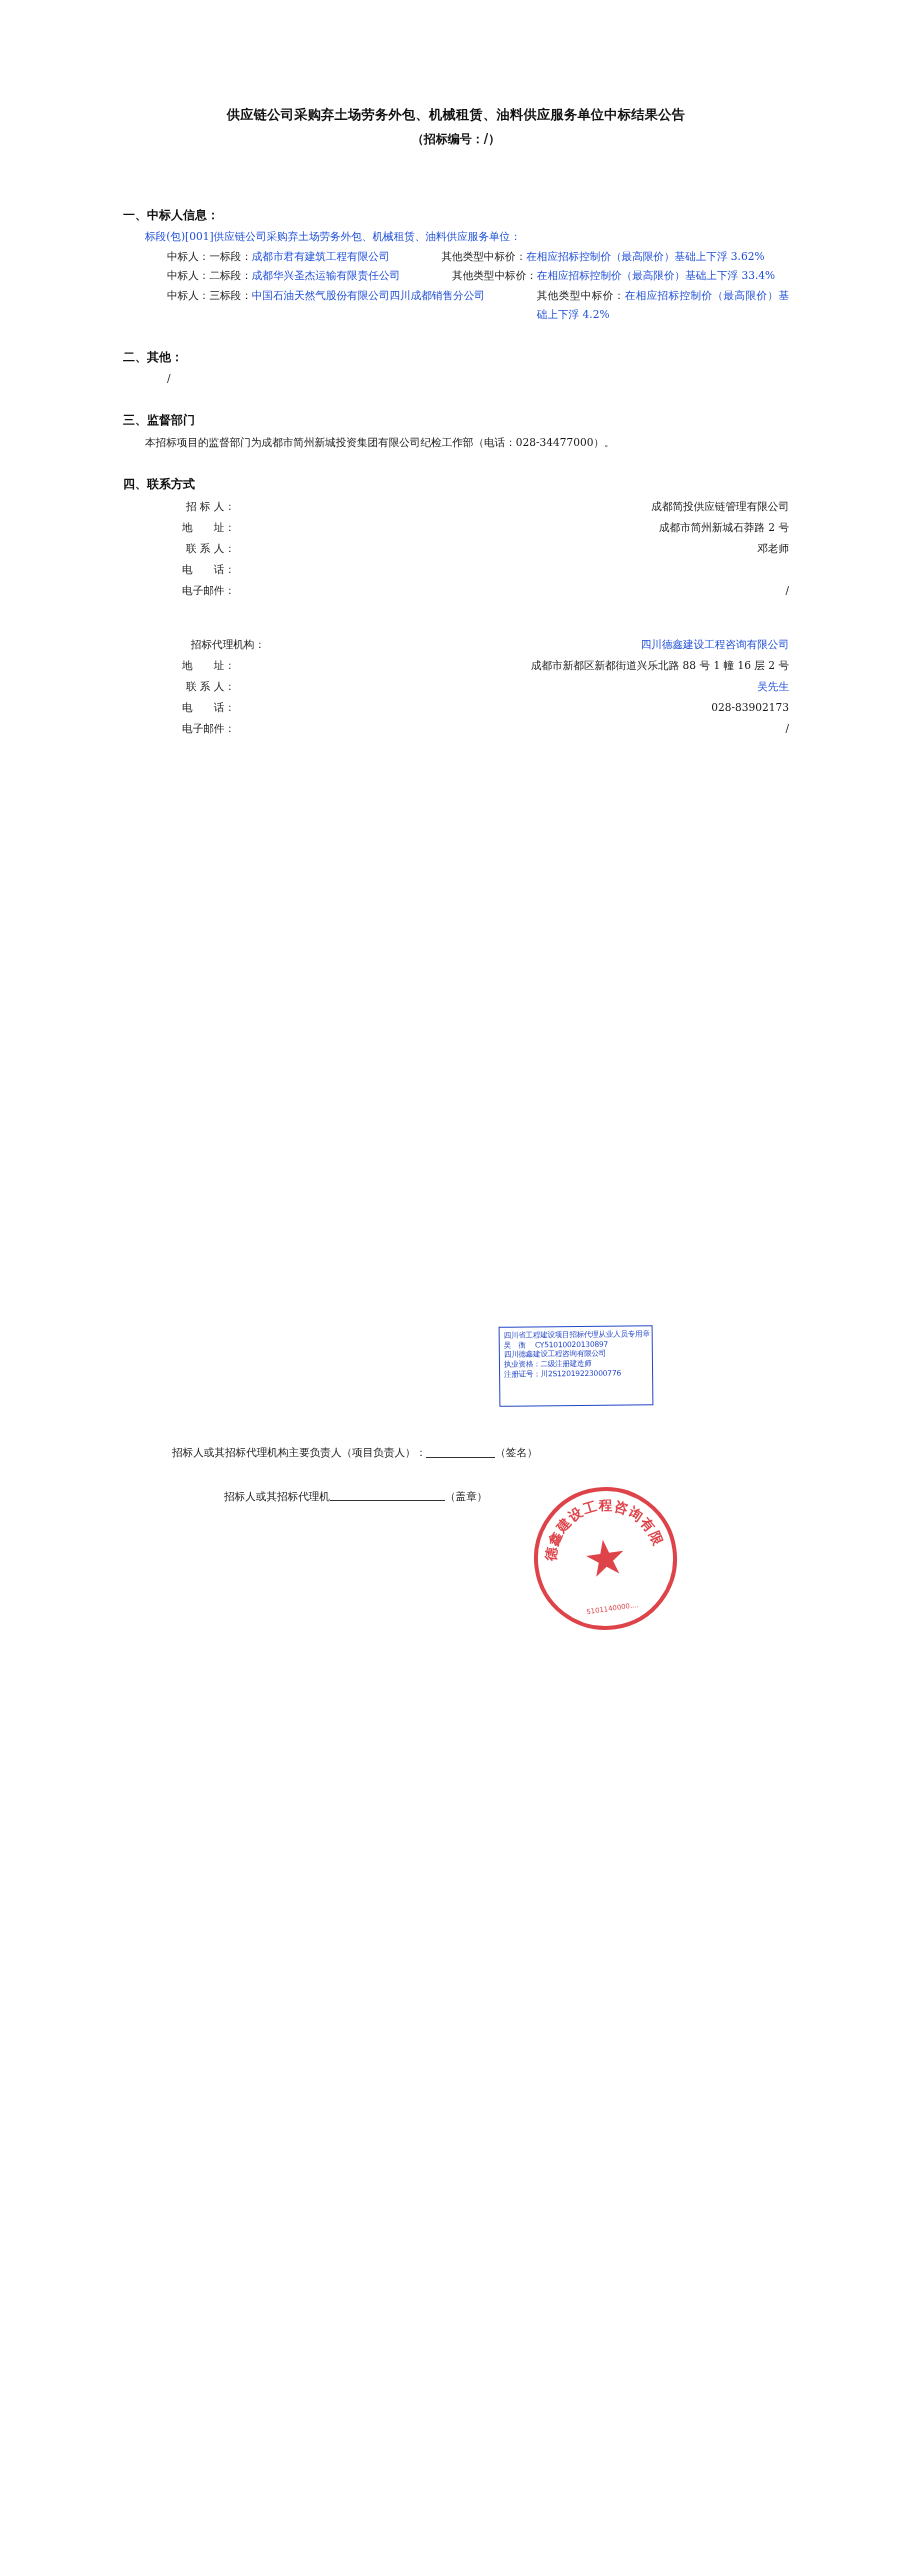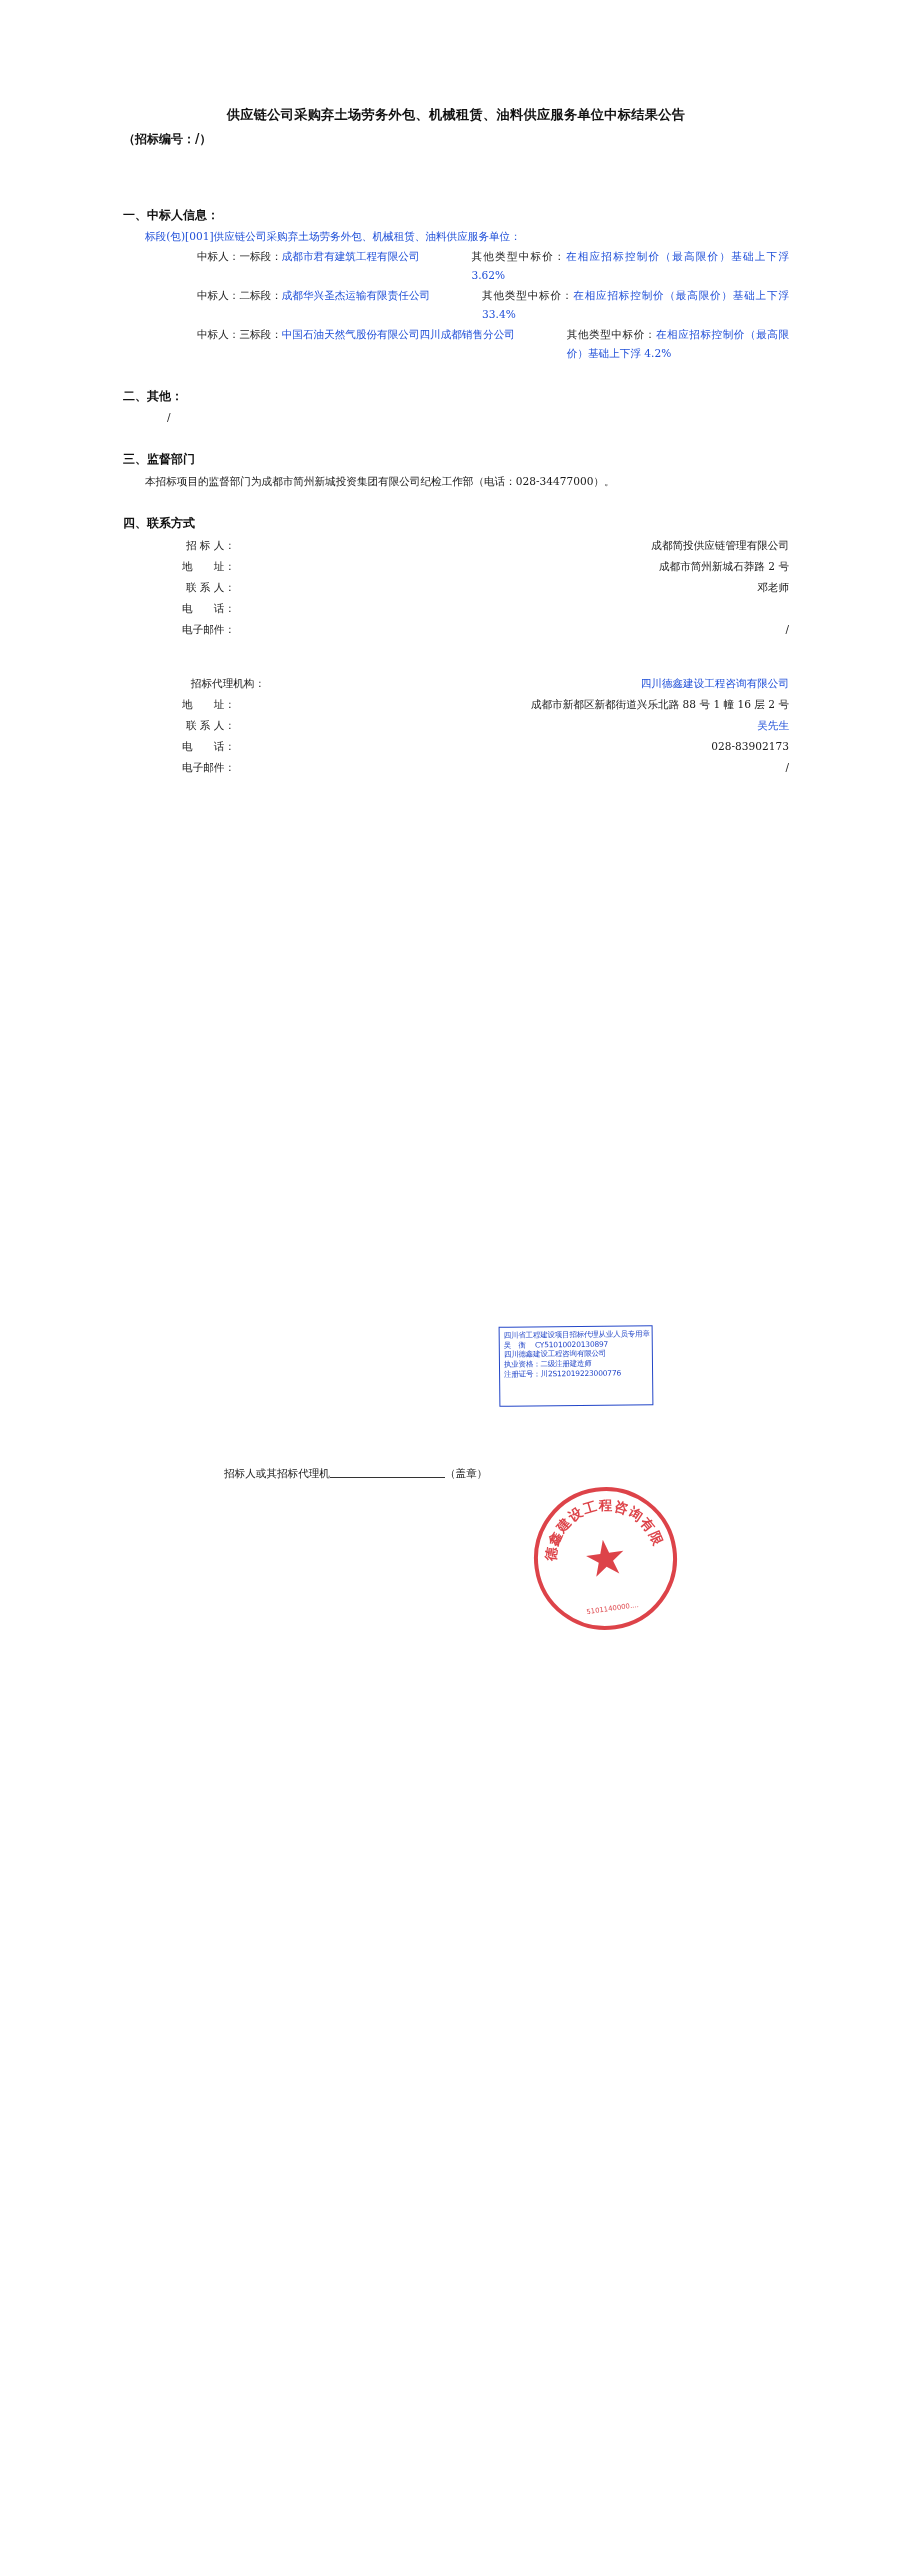--- a/index.html
+++ b/index.html
@@ -28,20 +28,21 @@
   }
   .title {
     text-align: center;
     font-weight: bold;
     font-size: 13.2px;
     line-height: 23px;
     letter-spacing: 0.3px;
     color: #111;
   }
   .title-sub {
+    text-align: center;
     font-weight: bold;
     font-size: 12px;
     line-height: 22px;
     margin-top: 2.3px;
     color: #111;
   }
   .gap-lg { height: 33px; }
 
   .h2 {
     font-weight: bold;
@@ -60,21 +61,21 @@
   .indent2 { padding-left: 44px; text-indent: 0; }
 
   .link-blue {
     color: #1f4fd8;
   }
   .two-col {
     display: flex;
     font-size: 10.6px;
     line-height: 19.5px;
   }
-  .two-col .left { flex: 0 0 auto; margin-left: 30px; }
+  .two-col .left { flex: 0 0 auto; }
   .two-col .right { margin-left: 52px; }
 
   .contact {
     padding-left: 44px;
     font-size: 10.6px;
     line-height: 21px;
   }
   .contact .row { display: flex; text-align: right; }
   .contact .lab {
     width: 68px;
@@ -285,20 +286,23 @@
     <div class="sb-name">
       <span>吴　衡</span>
       <span>CY51010020130897</span>
     </div>
     <div class="sb-line">四川德鑫建设工程咨询有限公司</div>
     <div class="sb-line">执业资格：二级注册建造师</div>
     <div class="sb-line">注册证号：川2S12019223000776</div>
   </div>
 
   <div class="sig-area">
+    <div class="sig-line sig-row1">
+      <span>招标人或其招标代理机构主要负责人（项目负责人）：</span><span class="uline"></span><span>（签名）</span>
+    </div>
     <div class="sig-line sig-row2">
       <span>招标人或其招标代理机</span><span class="uline" style="width:115px"></span><span>（盖章）</span>
     </div>
   </div>
 
   <div class="seal">
     <div class="arc-text">
       <svg viewBox="0 0 250 250" xmlns="http://www.w3.org/2000/svg">
         <defs>
           <path id="arcpath" d="M 32,128 A 93,93 0 0 1 218,128" fill="none"></path>

